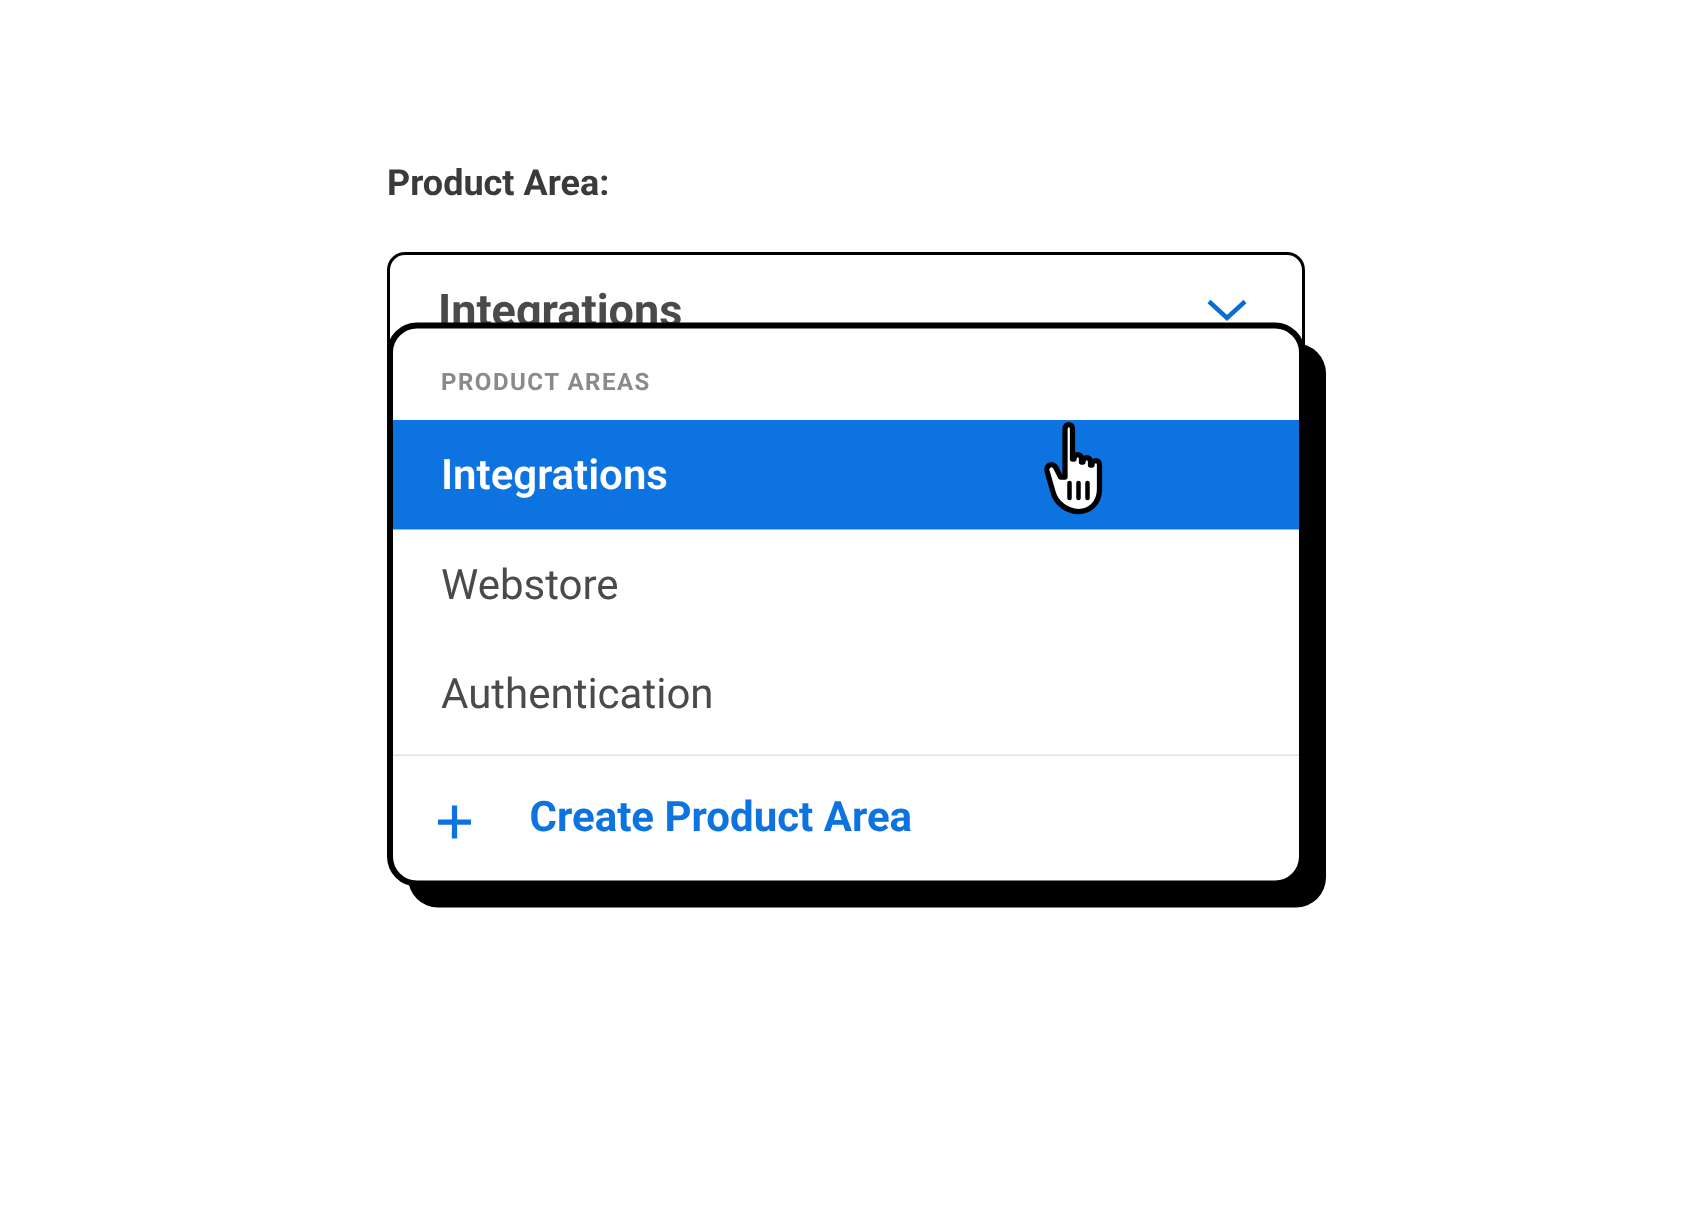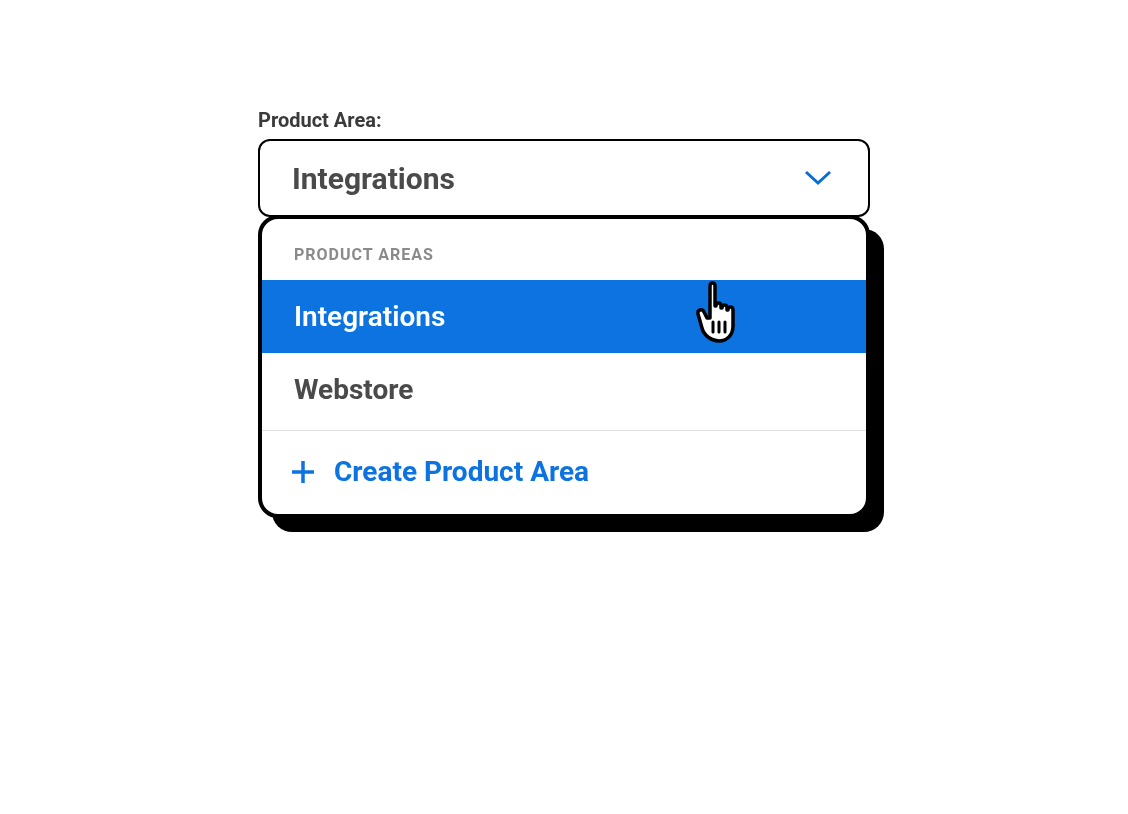--- a/index.html
+++ b/index.html
@@ -13,24 +13,24 @@
       width: 1128px;
       height: 814px;
       position: relative;
     }
     .container {
       position: absolute;
       left: 258px;
       top: 108px;
     }
     .field-label {
-      font-size: 20px;
+      font-size: 24px;
       font-weight: 700;
       color: #3a3a3a;
-      margin-bottom: 7px;
+      margin-bottom: 32px;
     }
     .select-box {
       width: 612px;
       height: 78px;
       border: 2px solid #000000;
       border-radius: 12px;
       background: #ffffff;
       display: flex;
       align-items: center;
       justify-content: space-between;
@@ -63,42 +63,42 @@
     }
     .dropdown-header {
       font-size: 16px;
       font-weight: 700;
       letter-spacing: 1px;
       color: #8a8a8a;
       padding: 26px 32px 16px 32px;
     }
     .dropdown-item {
       font-size: 28px;
-      font-weight: 700;
+      font-weight: 400;
       color: #4a4a4a;
       padding: 20px 32px;
       cursor: pointer;
       position: relative;
     }
     .dropdown-item.selected {
       background: #0d73e0;
       color: #ffffff;
       font-weight: 600;
     }
     .dropdown-divider {
       height: 1px;
       background: #e0e0e0;
       margin: 4px 0 0 0;
     }
     .dropdown-create {
       display: flex;
-      align-items: center;
+      align-items: flex-end;
       padding: 24px 28px 26px 28px;
       cursor: pointer;
-      gap: 18px;
+      gap: 37px;
     }
     .plus-icon {
       width: 26px;
       height: 26px;
       stroke: #0d73e0;
       stroke-width: 3.5;
       fill: none;
     }
     .create-label {
       font-size: 28px;
@@ -157,20 +157,23 @@
         <line x1="29" y1="44" x2="29" y2="54" stroke="#000000" stroke-width="3" stroke-linecap="round"></line>
         <line x1="35" y1="44" x2="35" y2="54" stroke="#000000" stroke-width="3" stroke-linecap="round"></line>
       </svg>
     </div>
 
     <div class="dropdown-item">
       <span>Webstore</span>
     </div>
 
 
+    <div class="dropdown-item">
+      <span>Authentication</span>
+    </div>
 
     <div class="dropdown-divider"></div>
 
     <div class="dropdown-create">
       <svg class="plus-icon" viewBox="0 0 26 26">
         <line x1="13" y1="2" x2="13" y2="24"></line>
         <line x1="2" y1="13" x2="24" y2="13"></line>
       </svg>
       <span class="create-label">Create Product Area</span>
     </div>

